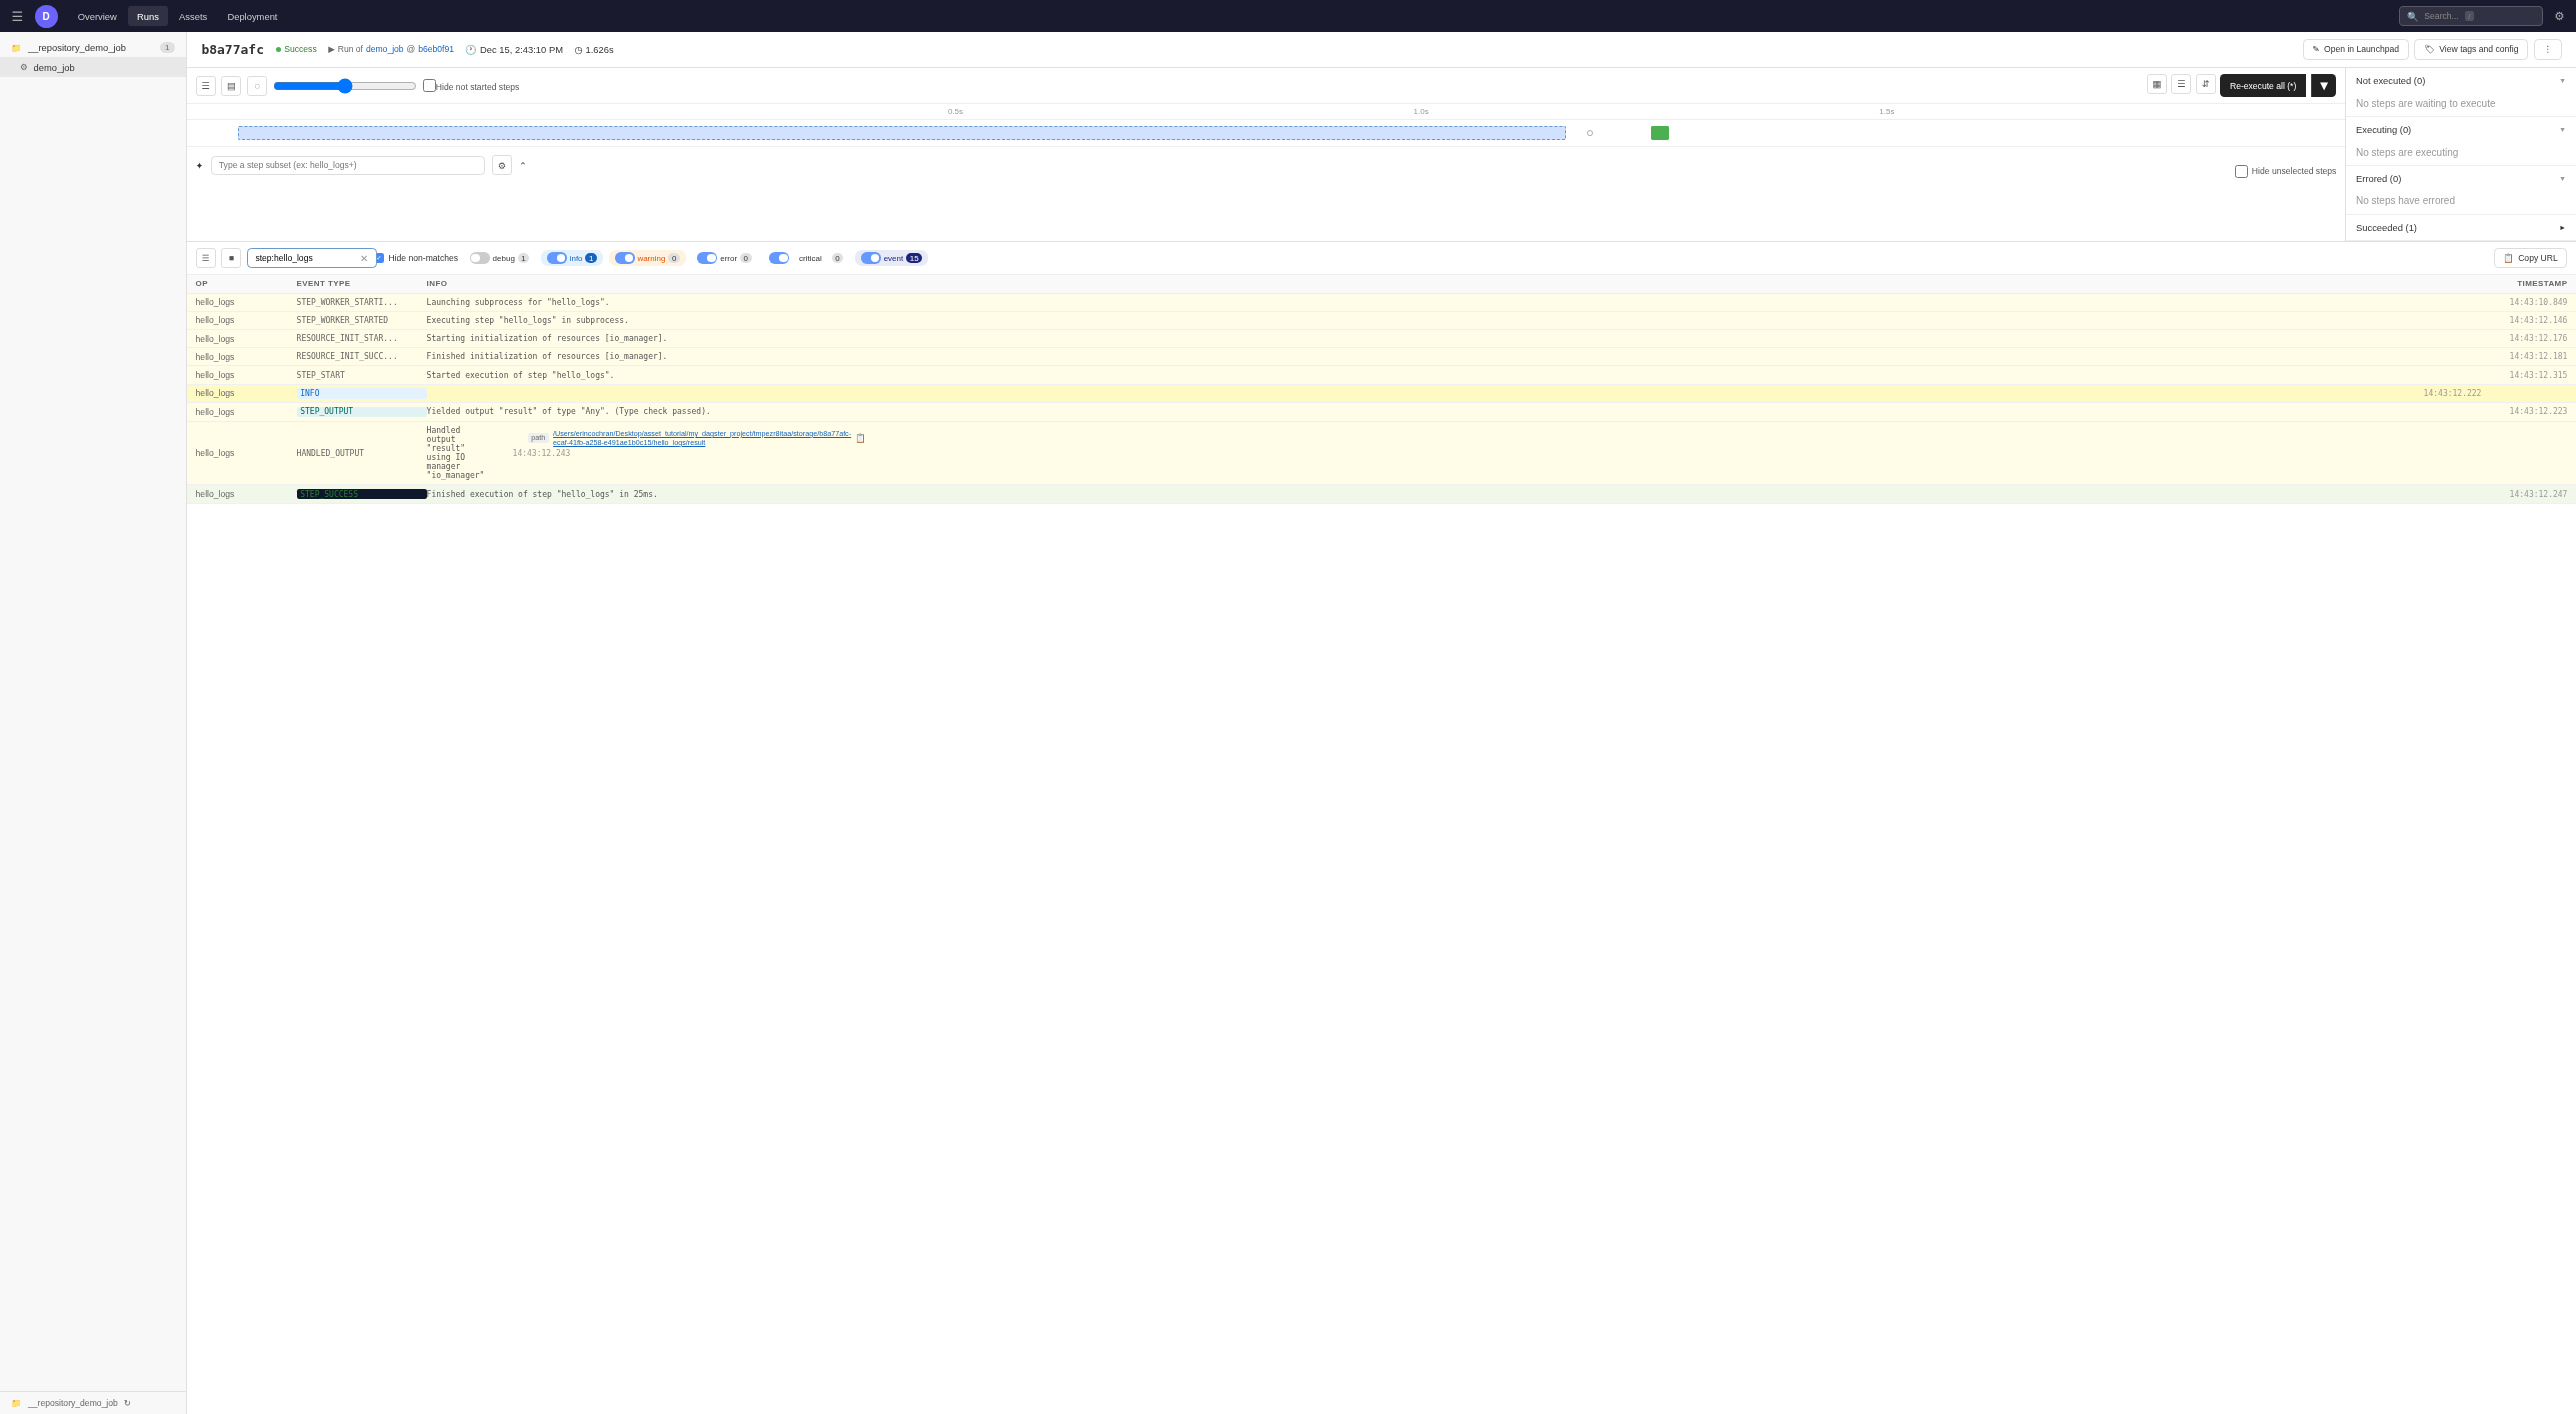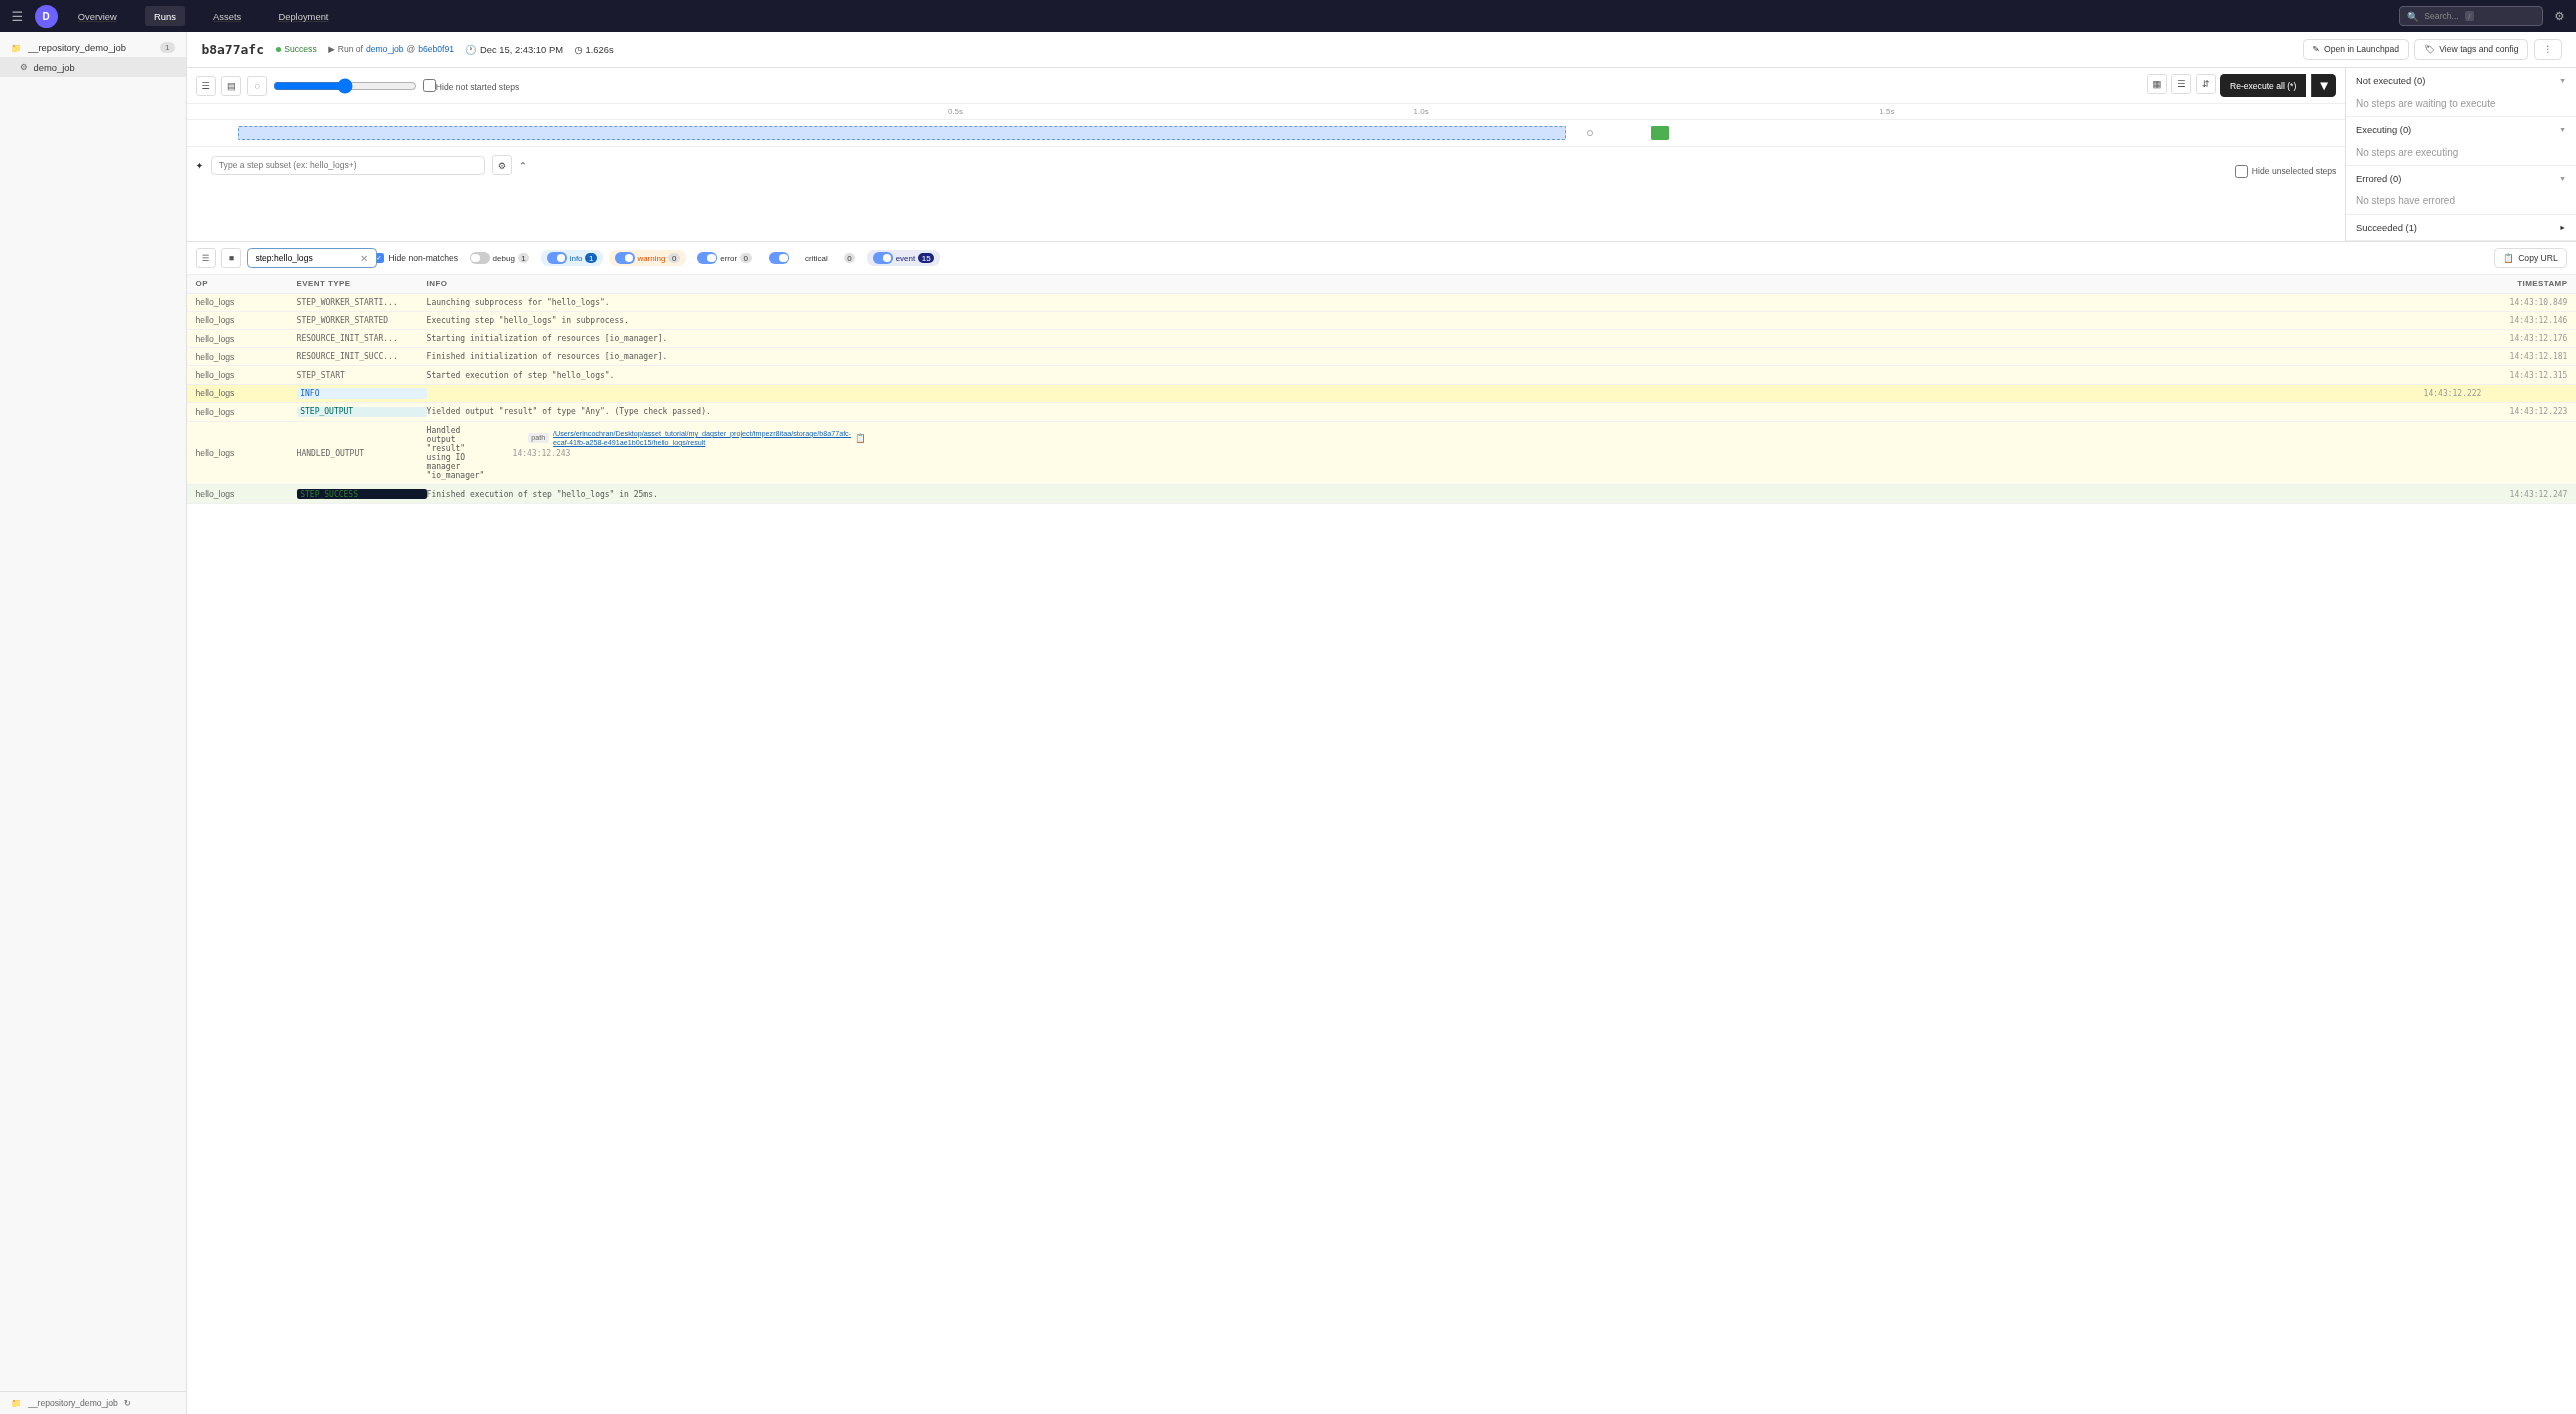--- a/index.html
+++ b/index.html
@@ -2,21 +2,21 @@
 <html style="font-size:11.5px"><head>
   <meta charset="utf-8">
   <style>
     * { box-sizing: border-box; margin: 0; padding: 0; }
     body { font-family: -apple-system, BlinkMacSystemFont, 'Segoe UI', sans-serif; background: #f5f5f5; color: #333; font-size: 9.4px; overflow: hidden; }
     
     
     .top-nav { background: #1a1a2e; display: flex; align-items: center; padding: 0 11.5px; height: 32px; gap: 11.5px; }
     .nav-hamburger { color: #aaa; cursor: pointer; font-size: 13px; }
     .nav-logo { width: 23px; height: 23px; border-radius: 50%; background: #6c63ff; display: flex; align-items: center; justify-content: center; color: white; font-weight: bold; font-size: 10px; }
-    .nav-links { display: flex; gap: 20px; text-decoration: underline; }
+    .nav-links { display: flex; gap: 3px; }
     .nav-link { color: #ccc; padding: 4.3px 8.6px; border-radius: 2.9px; cursor: pointer; font-size: 9.4px; }
     .nav-link.active { color: white; background: rgba(255,255,255,0.1); }
     .nav-spacer { flex: 1; }
     .nav-search { background: rgba(255,255,255,0.1); border: 0.7px solid rgba(255,255,255,0.2); border-radius: 4.3px; padding: 3.6px 7.2px; color: #ccc; display: flex; align-items: center; gap: 5.8px; min-width: 144px; cursor: pointer; }
     .nav-search-text { color: #888; font-size: 8.6px; }
     .nav-search-shortcut { background: rgba(255,255,255,0.15); border-radius: 2.2px; padding: 0.7px 3.6px; font-size: 8px; color: #888; }
     .nav-settings { color: #aaa; cursor: pointer; font-size: 11.5px; }
 
     
     .main-layout { display: flex; height: calc(100vh - 32px); }
@@ -303,21 +303,21 @@
           <span class="level-badge" style="color:#e65100;">warning</span>
           <span class="level-count" style="background:#e0e0e0; border-radius:5.8px; padding:0.7px 3.6px;">0</span>
         </div>
         <div class="log-level" style="gap:2.9px;">
           <div class="toggle-switch on">
               <div class="toggle-knob"></div>
             </div>
           <span class="level-badge">error</span>
           <span class="level-count" style="background:#e0e0e0; border-radius:5.8px; padding:0.7px 3.6px;">0</span>
         </div>
-        <div class="log-level" style="gap:16px;">
+        <div class="log-level" style="gap:10px;">
           <div class="toggle-switch on">
               <div class="toggle-knob"></div>
             </div>
           <span class="level-badge">critical</span>
           <span class="level-count" style="background:#e0e0e0; border-radius:5.8px; padding:0.7px 3.6px;">0</span>
         </div>
         <div class="log-level" style="background:#e8eaf6; border-radius:7.2px;">
           <div class="toggle-switch on">
               <div class="toggle-knob"></div>
             </div>

